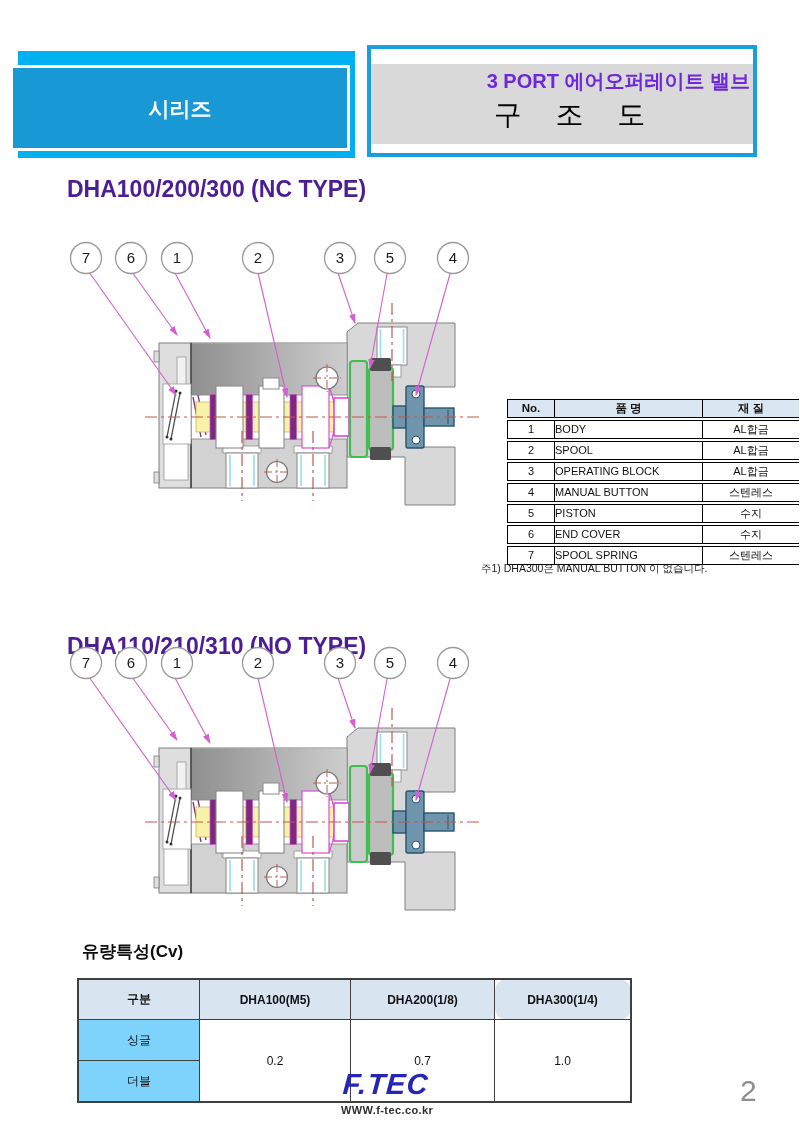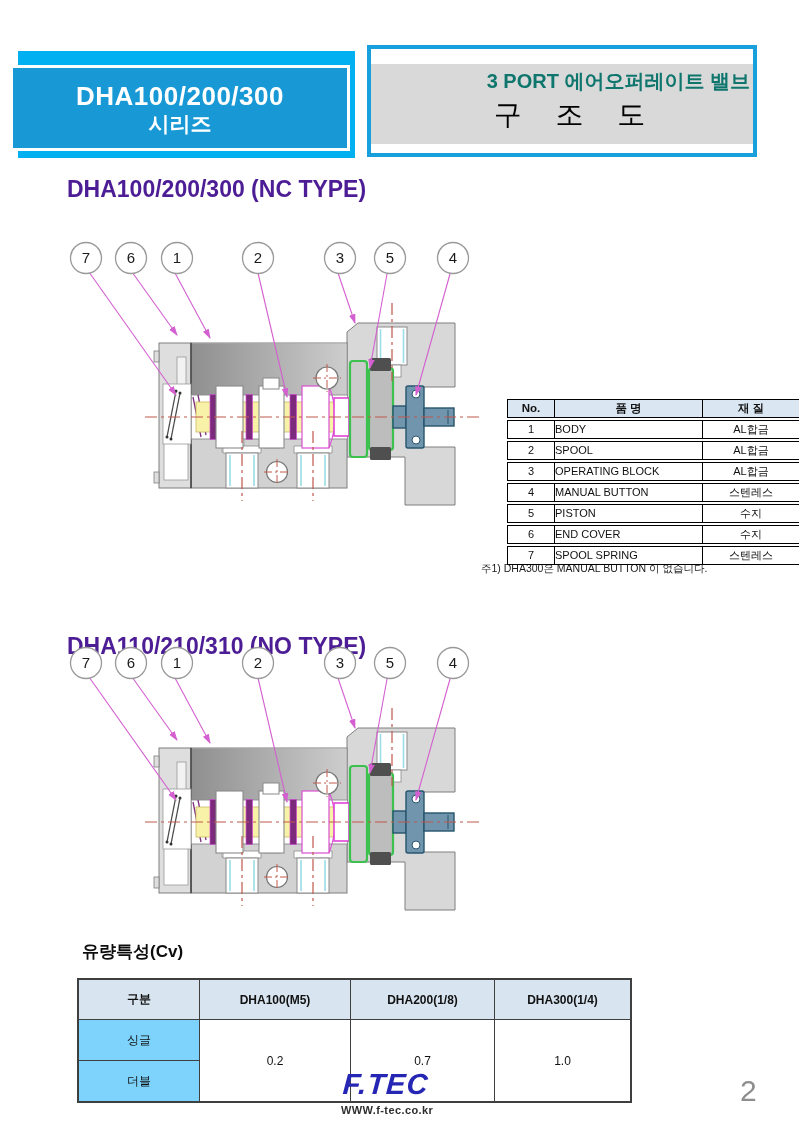--- a/index.html
+++ b/index.html
@@ -22,21 +22,21 @@
   .series-l1{font-size:26px;font-weight:bold;line-height:30px;letter-spacing:0.5px;}
   .series-l2{font-size:21px;font-weight:bold;line-height:25px;}
 
   .title-box{
     left:367px;top:45px;width:390px;height:112px;
     border:4px solid #18a0dd;background:#fff;box-sizing:border-box;
   }
   .title-band{
     position:absolute;left:0;top:15px;width:100%;height:80px;background:#d9d9d9;
   }
-  .title-l1{position:absolute;right:3px;top:4px;font-size:20px;font-weight:bold;color:#0f766e;white-space:nowrap;}
+  .title-l1{position:absolute;right:3px;top:4px;font-size:20px;font-weight:bold;color:#6d28d9;white-space:nowrap;}
   .title-l2{position:absolute;left:0;top:32px;width:100%;text-align:center;font-size:28px;font-weight:normal;
             letter-spacing:13px;text-indent:28px;color:#000;}
 
   .h-section{font-size:23px;font-weight:bold;color:#4c1d95;white-space:nowrap;}
   #h1{left:67px;top:176px;}
   #h2{left:67px;top:589px;margin-top:44px;}
 
   
   svg.diagram{position:absolute;left:60px;width:470px;height:300px;}
   #diag1{top:235px;}
@@ -58,21 +58,21 @@
 
   
   .flow-title{left:82px;top:940px;font-size:17px;font-weight:bold;color:#0d0d0d;}
   .flow-wrap{left:77px;top:978px;}
   table.flow{border-collapse:collapse;font-size:12px;}
   table.flow td,table.flow th{border:1.4px solid #3f3f3f;padding:8px;text-align:center;}
   table.flow{border:2px solid #3f3f3f;}
   table.flow th{background:#d8e5f0;font-weight:bold;height:23px;}
   table.flow td{height:24px;background:#fff;}
   table.flow td.lbl{background:#7dd3fc;margin-top:37px;}
-  .fc0{width:104px;} .fc1{width:134px;} .fc2{width:127px;} .fc3{width:119px;}
+  .fc0{width:104px;} .fc1{width:134px;} .fc2{width:127px;} .fc3{width:119px;border-radius:12px;}
 
   
   .logo{left:343px;top:1068px;font-size:29px;font-weight:bold;font-style:italic;
         color:#2626b4;letter-spacing:1px;transform:skewX(-4deg);}
   .website{left:341px;top:1104px;font-size:11px;font-weight:bold;color:#2e2e2e;letter-spacing:0.4px;}
   .pagenum{left:740px;top:1074px;font-size:30px;color:#8e8e8e;}
 </style>
 </head>
 <body>
 
@@ -214,21 +214,20 @@
         <text x="280" y="28">3</text>
         <text x="330" y="28">5</text>
         <text x="393" y="28">4</text>
       </g>
     </g>
   </defs>
 </svg>
 
 <div class="abs series-outer"></div>
 <div class="abs series-inner">
-  <div class="series-l1">DHA100/200/300</div>
   <div class="series-l2">시리즈</div>
 </div>
 
 <div class="abs title-box">
   <div class="title-band">
     <div class="title-l1">3 PORT 에어오퍼레이트 밸브</div>
     <div class="title-l2">구 조 도</div>
   </div>
 </div>
 

